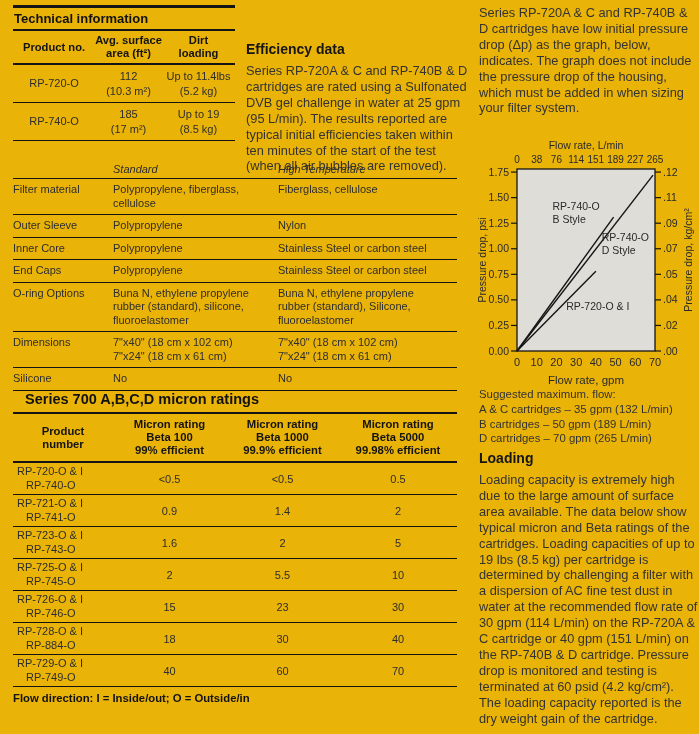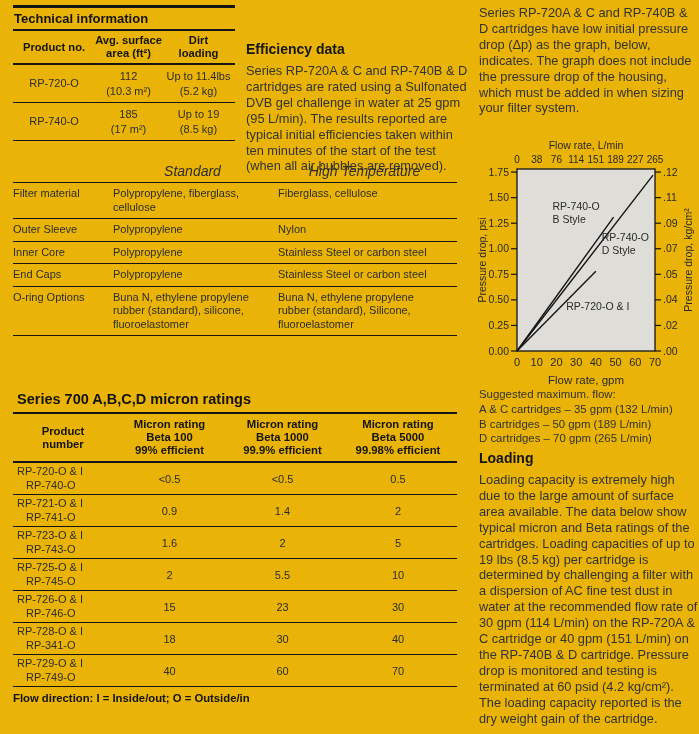--- a/index.html
+++ b/index.html
@@ -17,28 +17,28 @@
 
   table{border-collapse:collapse;width:100%;table-layout:fixed;}
 
   
   .tech-tbl th{font-size:11.2px;font-weight:bold;color:#141414;text-align:center;vertical-align:middle;
                padding:3px 0;border-bottom:2px solid #141414;white-space:pre-line;line-height:13px;}
   .tech-tbl td{font-size:11px;text-align:center;vertical-align:middle;padding:4px 0;
                border-bottom:1.4px solid #141414;white-space:pre-line;line-height:14.5px;}
 
   
-  .mat-tbl th{font-size:14px;font-style:italic;font-weight:normal;text-align:center;
+  .mat-tbl th{font-size:11px;font-style:italic;font-weight:normal;text-align:left;
               padding:3px 6px 3px 0;border-bottom:1.2px solid #141414;color:#2e2e2e;}
   .mat-tbl td{font-size:11px;text-align:left;vertical-align:top;padding:4px 10px 4px 0;
               border-bottom:1.2px solid #141414;line-height:13.5px;white-space:pre-line;}
   .mat-tbl tr:last-child td{border-bottom:1.6px solid #141414;}
 
   
-  .ser-title{font-size:14.5px;font-weight:bold;color:#121212;margin:0 0 5px 4px;}
+  .ser-title{font-size:14.5px;font-weight:bold;color:#121212;margin:0 0 5px 12px;}
   .ser-tbl th{font-size:11.3px;font-weight:bold;color:#141414;text-align:center;padding:4px 0;
               border-top:2.2px solid #141414;border-bottom:2px solid #141414;
               white-space:pre-line;line-height:13px;vertical-align:middle;}
   .ser-tbl td{font-size:11px;border-bottom:1.3px solid #141414;text-align:center;
               vertical-align:middle;height:29px;}
   .ser-tbl td.prod{text-align:left;line-height:13.5px;padding-left:4px;}
   .prod .p2{display:block;margin-left:9px;}
   .ser-foot{font-size:11.3px;font-weight:bold;color:#121212;margin-top:5px;}
 
   
@@ -126,20 +126,32 @@
         </tr>
         <tr>
           <td>End Caps</td>
           <td>Polypropylene</td>
           <td>Stainless Steel or carbon steel</td>
         </tr>
         <tr>
           <td>O-ring Options</td>
           <td>Buna N, ethylene propylene rubber (standard), silicone, fluoroelastomer</td>
           <td>Buna N, ethylene propylene rubber (standard), Silicone, fluoroelastomer</td>
+        </tr>
+        <tr>
+          <td>Dimensions</td>
+          <td>7"x40" (18 cm x 102 cm)
+7"x24" (18 cm x 61 cm)</td>
+          <td>7"x40" (18 cm x 102 cm)
+7"x24" (18 cm x 61 cm)</td>
+        </tr>
+        <tr>
+          <td>Silicone</td>
+          <td>No</td>
+          <td>No</td>
         </tr>
       </tbody>
     </table>
   </section>
 
   <section class="sec" style="left:477px;top:139px;">
     <svg id="chart-svg" width="222" height="260">
         <rect x="40" y="30" width="138" height="182" fill="#deddd8" stroke="#141414" stroke-width="1.3"></rect>
         <text x="109" y="10" text-anchor="middle" font-size="10.5" fill="#2a2a2a" font-family="&quot;Liberation Sans&quot;, sans-serif">Flow rate, L/min</text>
         <text x="40" y="24" text-anchor="middle" font-size="10" fill="#2a2a2a" font-family="&quot;Liberation Sans&quot;, sans-serif">0</text>
@@ -265,21 +277,21 @@
           <td>5.5</td>
           <td>10</td>
         </tr>
         <tr>
           <td class="prod"><span>RP-726-O &amp; I</span><span class="p2">RP-746-O</span></td>
           <td>15</td>
           <td>23</td>
           <td>30</td>
         </tr>
         <tr>
-          <td class="prod"><span>RP-728-O &amp; I</span><span class="p2">RP-341-O</span></td>
+          <td class="prod"><span>RP-728-O &amp; I</span><span class="p2">RP-884-O</span></td>
           <td>18</td>
           <td>30</td>
           <td>40</td>
         </tr>
         <tr>
           <td class="prod"><span>RP-729-O &amp; I</span><span class="p2">RP-749-O</span></td>
           <td>40</td>
           <td>60</td>
           <td>70</td>
         </tr>

